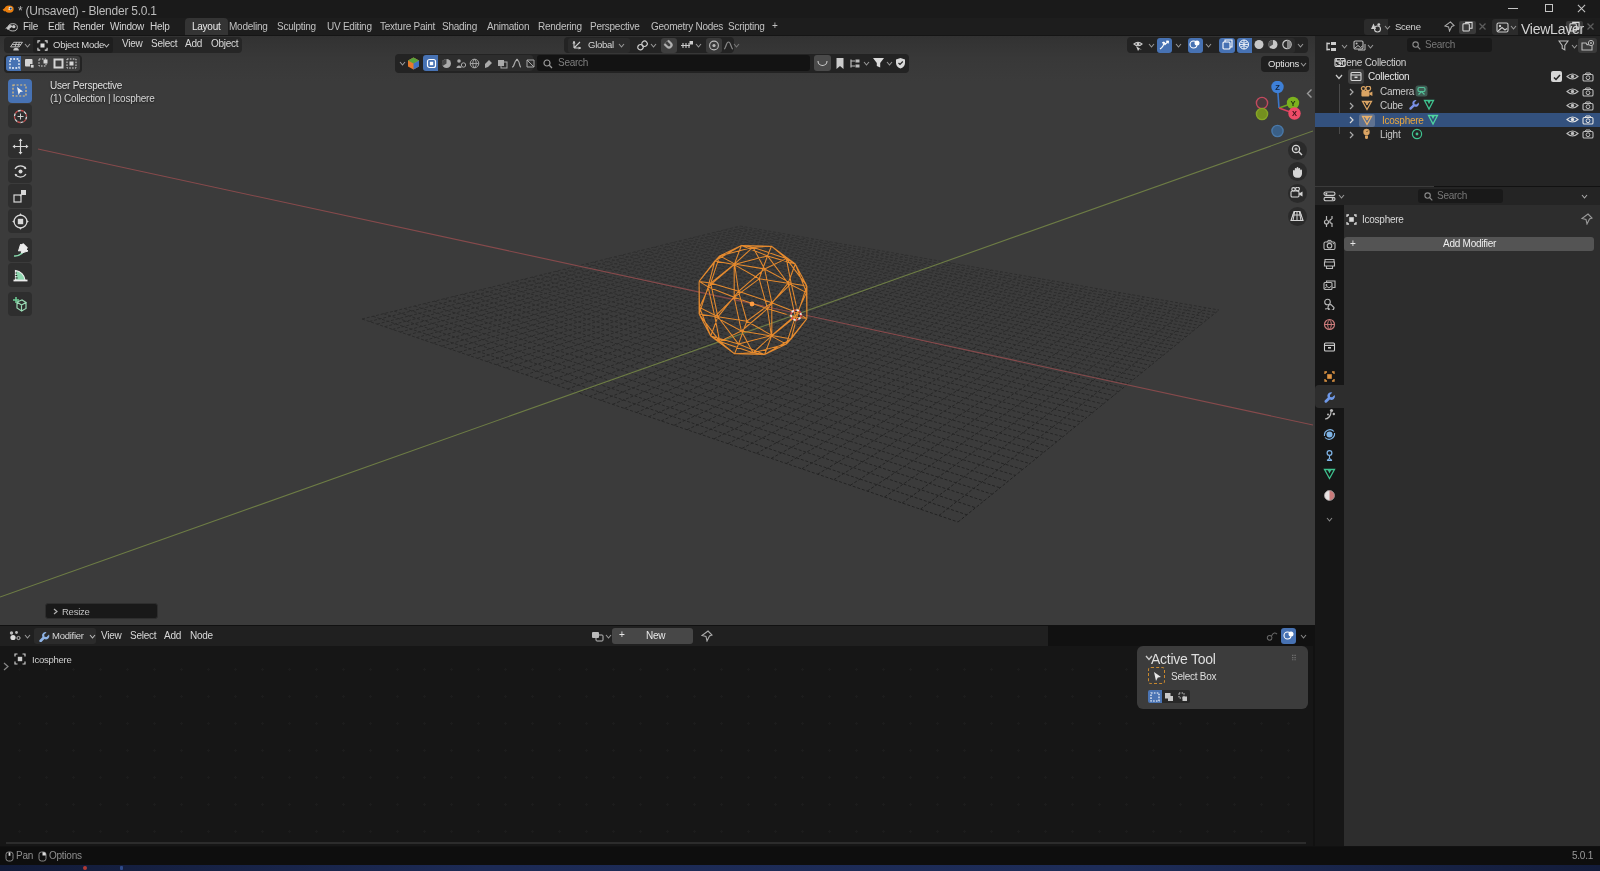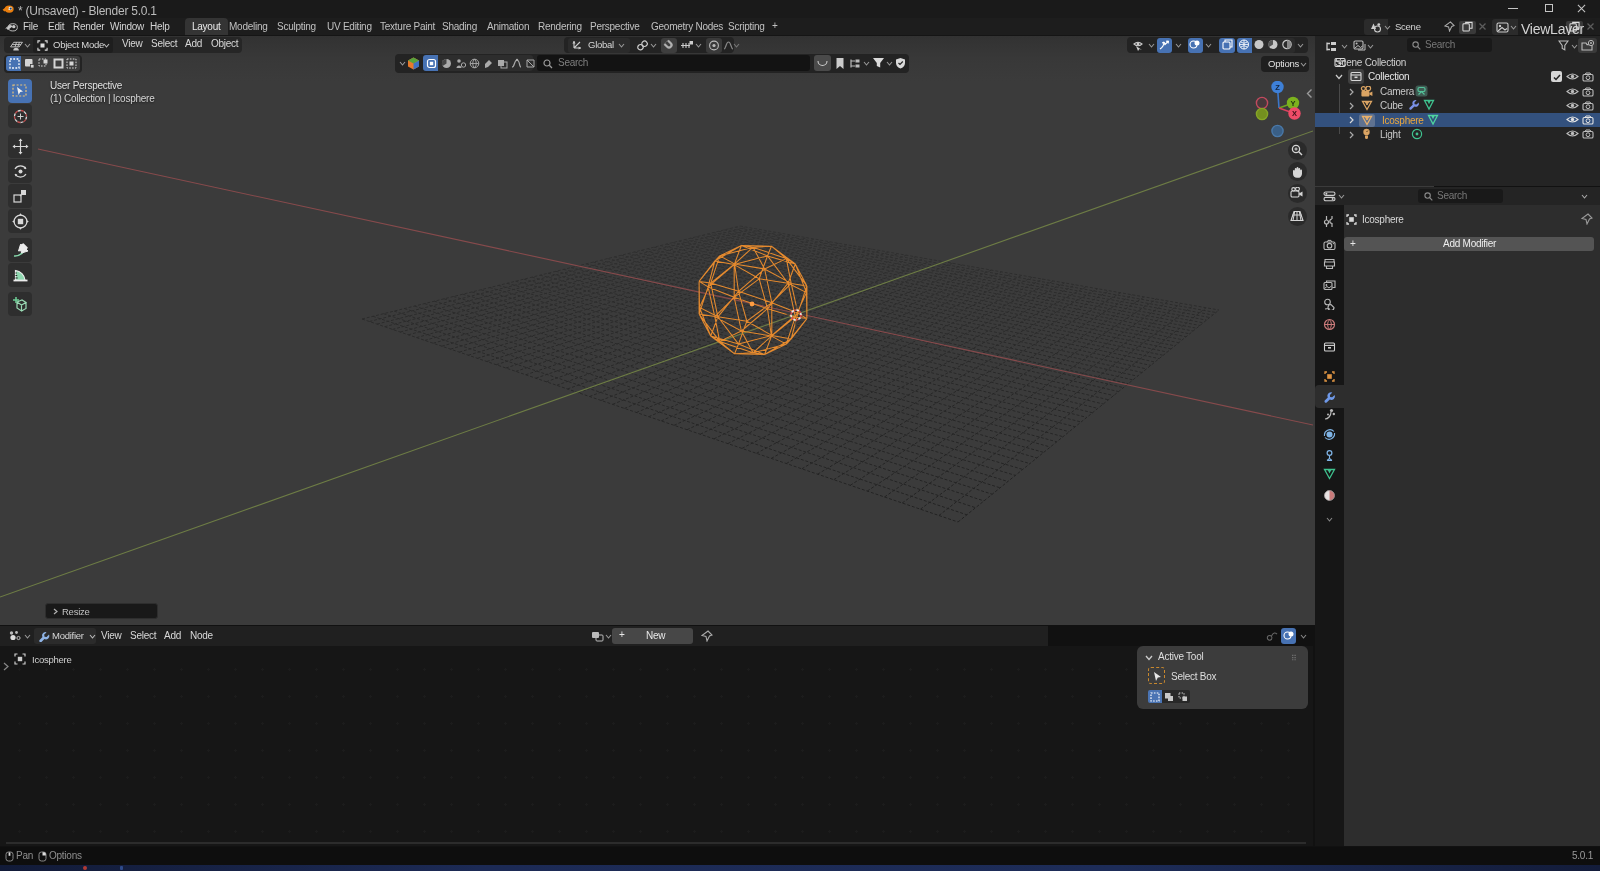--- a/index.html
+++ b/index.html
@@ -533,21 +533,21 @@
   <svg class="abs" style="left:14px;top:7px" width="12" height="12" viewBox="0 0 12 12">
       <path d="M1 3.5 V1 H3.5 M8.5 1 H11 V3.5 M11 8.5 V11 H8.5 M3.5 11 H1 V8.5" stroke="#ccc" stroke-width="1.2" fill="none"></path>
       <rect x="3.8" y="3.8" width="4.4" height="4.4" fill="#ccc"></rect>
     </svg>
   <span class="abs" style="left:32px;top:7.5px;font-size:9.5px;color:#d0d0d0">Icosphere</span>
 
   <div class="abs" style="left:1137px;top:0px;width:171px;height:63px;background:#3c3c3c;border-radius:6px">
     <svg class="abs" style="left:8px;top:9px" width="8" height="6" viewBox="0 0 8 6">
         <path d="M1 1 L4 4.5 L7 1" stroke="#ccc" stroke-width="1.3" fill="none"></path>
       </svg>
-    <span class="abs" style="left:21px;top:5px;font-size:10px;color:#dedede">Active Tool</span>
+    <span class="abs" style="left:14px;top:5px;font-size:14px;color:#dedede">Active Tool</span>
     <span class="abs" style="left:154px;top:8px;color:#777;font-size:8px;letter-spacing:1px">⠿</span>
     <span class="abs" style="left:11px;top:21px;width:17px;height:17px;border:1.4px dashed #c8882e;border-radius:3px"></span>
     <svg class="abs" style="left:16px;top:25px" width="9" height="10" viewBox="0 0 9 10">
         <path d="M1 1 L8 6 L4.8 6.6 L3 10 Z" fill="#e8e8e8"></path>
       </svg>
     <span class="abs" style="left:34px;top:25px;font-size:10px;color:#dedede">Select Box</span>
     <span class="abs" style="left:11px;top:44px;width:14px;height:13px;background:#4a74b4;border-radius:2px 0 0 2px"></span>
     <svg class="abs" style="left:13px;top:46px" width="10" height="10" viewBox="0 0 10 10">
         <rect x="1" y="1" width="8" height="8" fill="none" stroke="#fff" stroke-width="1.2" stroke-dasharray="1.6 1.3"></rect>
       </svg>

